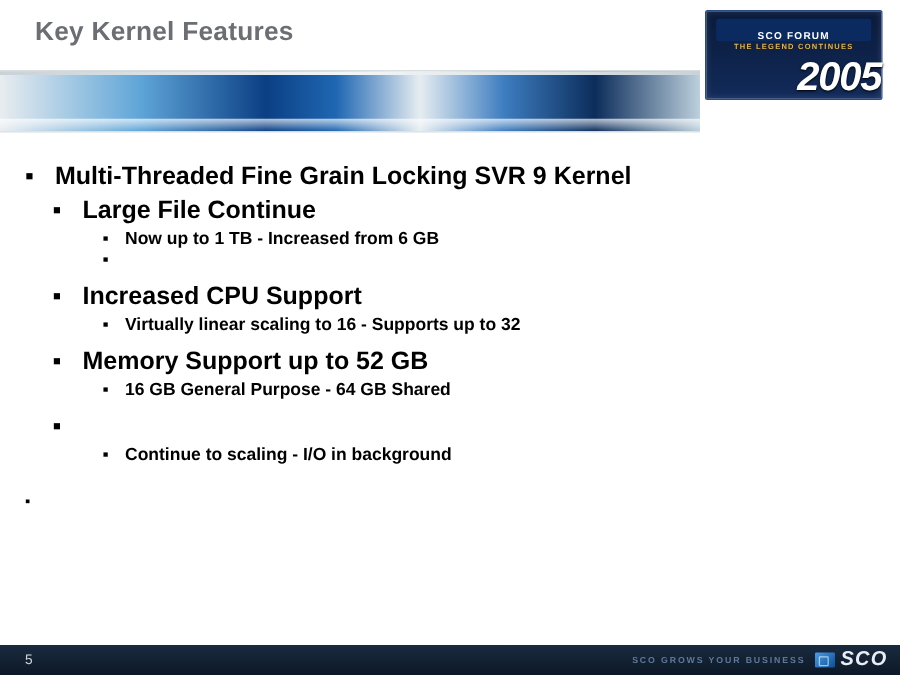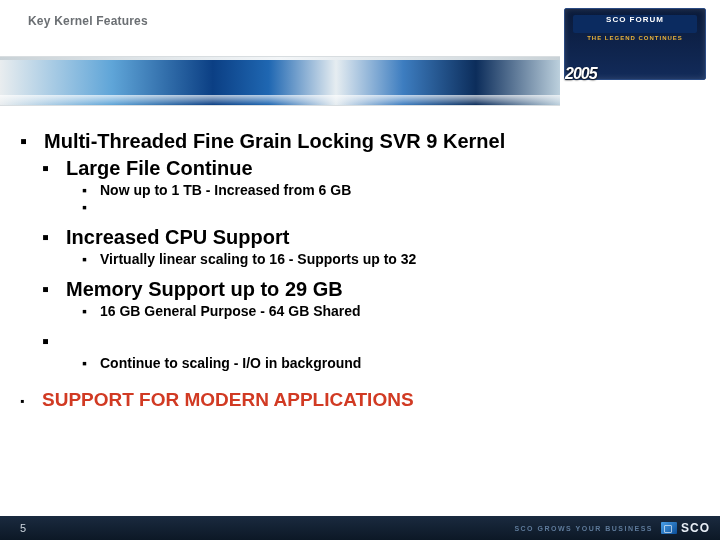--- a/index.html
+++ b/index.html
@@ -1,25 +1,25 @@
 <!DOCTYPE html>
 <html><head>
 <meta charset="utf-8">
 <style>
   * { margin: 0; padding: 0; box-sizing: border-box; }
   html, body { width: 720px; height: 540px; font-family: Verdana, Arial, sans-serif; background: #fff; overflow: hidden; }
   .slide { position: relative; width: 720px; height: 540px; background: #fff; }
 
   
-  .title { position: absolute; left: 28px; top: 14px; font-size: 12px; font-weight: bold; color: #6b6f73; letter-spacing: .2px; }
+  .title { position: absolute; left: 28px; top: 14px; font-size: 21px; font-weight: bold; color: #6b6f73; letter-spacing: .2px; }
   .forum-badge { position: absolute; right: 14px; top: 8px; width: 142px; height: 72px; background: linear-gradient(#0a1a3a,#122b5a); border: 1px solid #2a4a82; box-shadow: inset 0 0 6px rgba(255,255,255,.15); border-radius: 2px; }
-  .forum-badge .top { position:absolute; left:8px; right:8px; top:6px; height:18px; background:#0b2b60; border-radius:2px; display:flex; align-items:flex-start; justify-content:center; }
+  .forum-badge .top { position:absolute; left:8px; right:8px; top:6px; height:18px; background:#0b2b60; border-radius:2px; display:flex; align-items:flex-end; justify-content:center; }
   .forum-badge .top span { color:#fff; font-size:8px; font-weight:bold; letter-spacing:1px; }
   .forum-badge .mid { position:absolute; left:0; right:0; top:26px; text-align:center; color:#e8b23a; font-size:6px; font-weight:bold; letter-spacing:1px; }
-  .forum-badge .year { position:absolute; left:0; right:0; top:34px; text-align:left; color:#fff; font-size:16px; font-weight:bold; font-style:italic; letter-spacing:-1px; text-shadow:0 1px 2px #000;margin-top:22px; }
+  .forum-badge .year { position:absolute; left:0; right:0; top:34px; text-align:right; color:#fff; font-size:32px; font-weight:bold; font-style:italic; letter-spacing:-1px; text-shadow:0 1px 2px #000; }
 
   
   .banner { position:absolute; left:0; top:56px; width:560px; height:50px;
     background: linear-gradient(90deg,#e9edef 0%, #5fa5d8 20%, #0b3f84 38%, #1f67b2 48%, #e6edf1 60%, #3d7dc0 72%, #0c2d5b 85%, #bcd0dd 100%);
     border-top:1px solid #d8dde0; border-bottom:1px solid #d8dde0;
   }
   .banner::before{ content:""; position:absolute; left:0; right:0; top:0; height:3px; background:linear-gradient(90deg,#c9d2d7,#f3f6f8,#c9d2d7); }
   .banner::after{ content:""; position:absolute; left:0; right:0; bottom:0; height:10px; background:linear-gradient(#ffffff, rgba(255,255,255,0)); opacity:.7; }
 
   
@@ -36,21 +36,21 @@
   .gap { height:6px; }
 
   
   .footer { position:absolute; left:0; right:0; bottom:0; height:24px; background: linear-gradient(#1a2a3f,#0c1826); display:flex; align-items:center; }
   .pagenum { color:#ced6df; font-size:11px; margin-left:20px; }
   .footer-right { position:absolute; right:10px; top:0; bottom:0; display:flex; align-items:center; gap:8px; }
   .tagline { color:#5e7a9a; font-size:7px; font-weight:bold; letter-spacing:1.5px; }
   .scologo { display:flex; align-items:center; gap:4px; }
   .scologo .sq { width:16px; height:12px; background:linear-gradient(135deg,#4aa0e8,#0b4d97); border-radius:1px; position:relative; }
   .scologo .sq::after{content:"";position:absolute;left:3px;top:3px;width:6px;height:6px;border:1px solid rgba(255,255,255,.6);border-radius:1px;}
-  .scologo .txt { color:#e8eef5; font-size:12px; font-weight:bold; letter-spacing:1px; }
+  .scologo .txt { color:#e8eef5; font-size:16px; font-weight:bold; letter-spacing:1px;font-style:italic; }
 </style>
 </head>
 <body>
 
 <div class="slide">
 
   <div class="title">Key Kernel Features</div>
 
   <div class="forum-badge">
     <div class="top">
@@ -86,39 +86,38 @@
         <span>Increased CPU Support</span>
       </div>
     <div class="b2">
         <span class="m">▪</span>
         <span>Virtually  linear scaling to 16 - Supports up to 32</span>
       </div>
 
     <div class="gap"></div>
     <div class="b1i">
         <span class="m">▪</span>
-        <span>Memory Support up to 29 GB</span>
+        <span>Memory Support up to 52 GB</span>
       </div>
     <div class="b2">
         <span class="m">▪</span>
         <span>16 GB General Purpose - 64 GB Shared</span>
       </div>
 
     <div class="gap"></div>
     <div class="b1i">
         <span class="m">▪</span>
       </div>
     <div class="b2">
         <span class="m">▪</span>
         <span>Continue to scaling - I/O in background</span>
       </div>
 
     <div class="final">
         <span class="m">▪</span>
-        <span>SUPPORT FOR MODERN APPLICATIONS</span>
       </div>
   </div>
 
   <div class="footer">
     <span class="pagenum">5</span>
     <div class="footer-right">
       <span class="tagline">SCO GROWS YOUR BUSINESS</span>
       <div class="scologo">
         <div class="sq"></div>
         <span class="txt">SCO</span>

